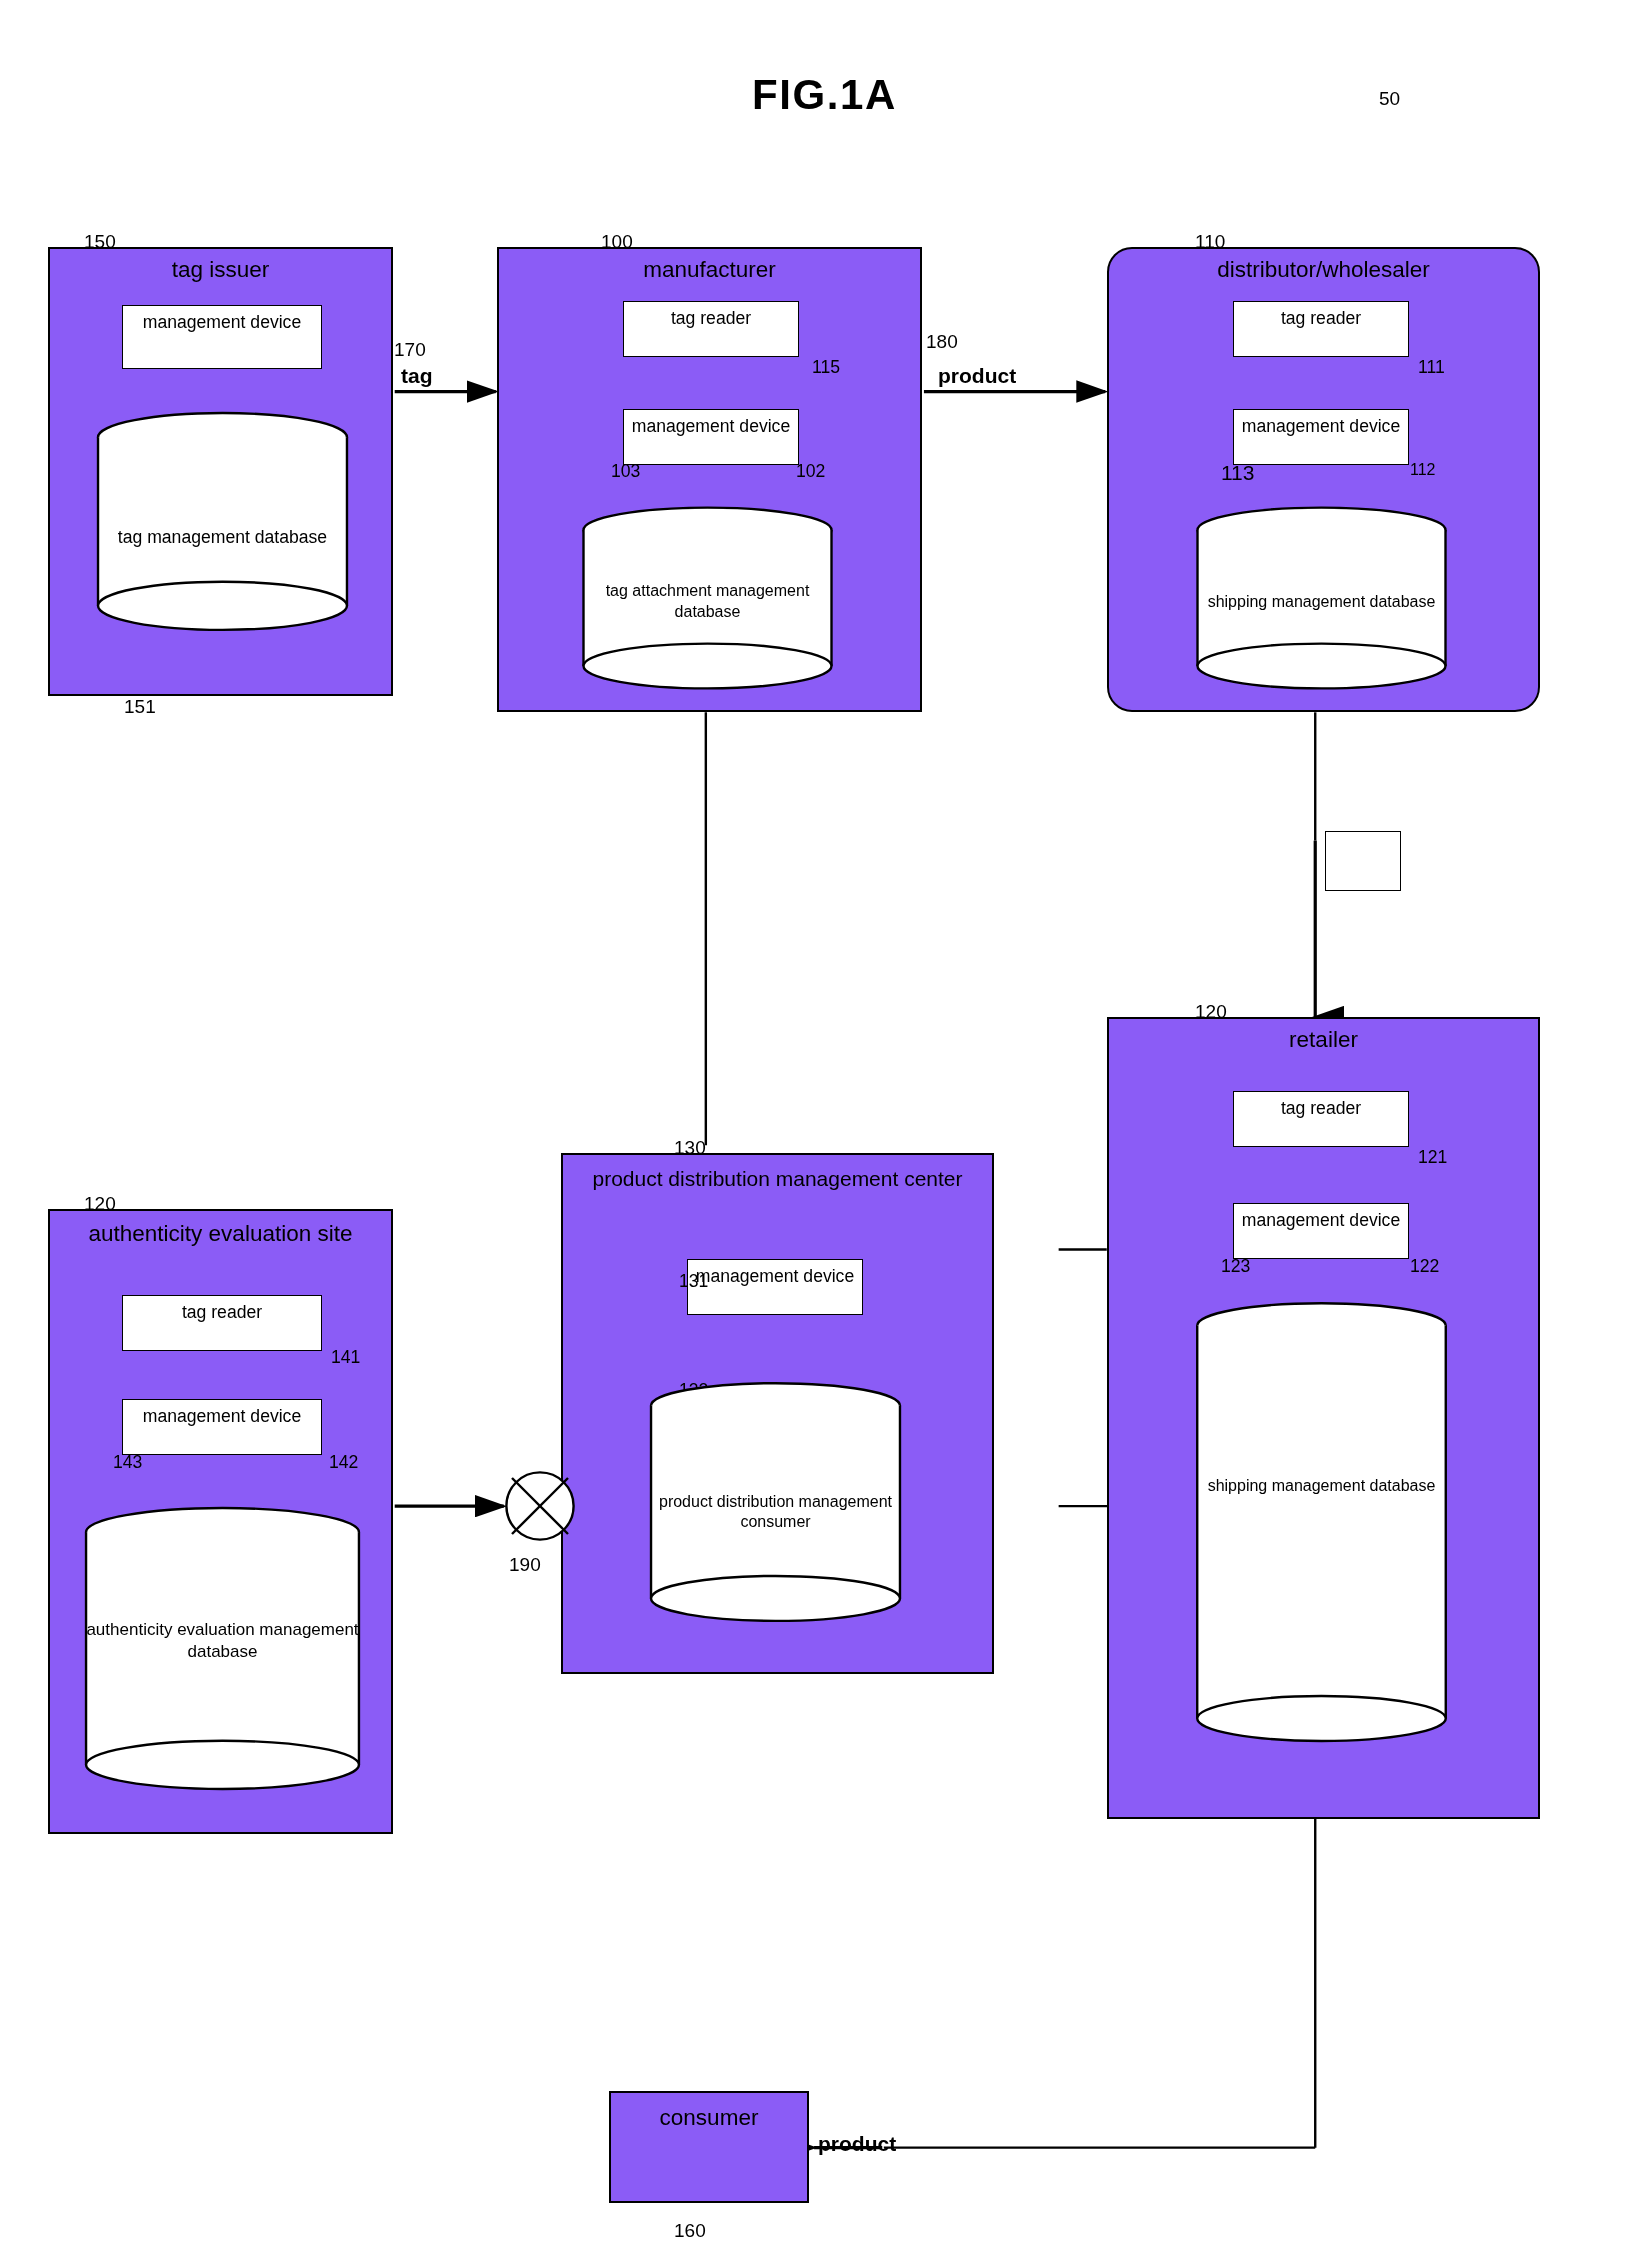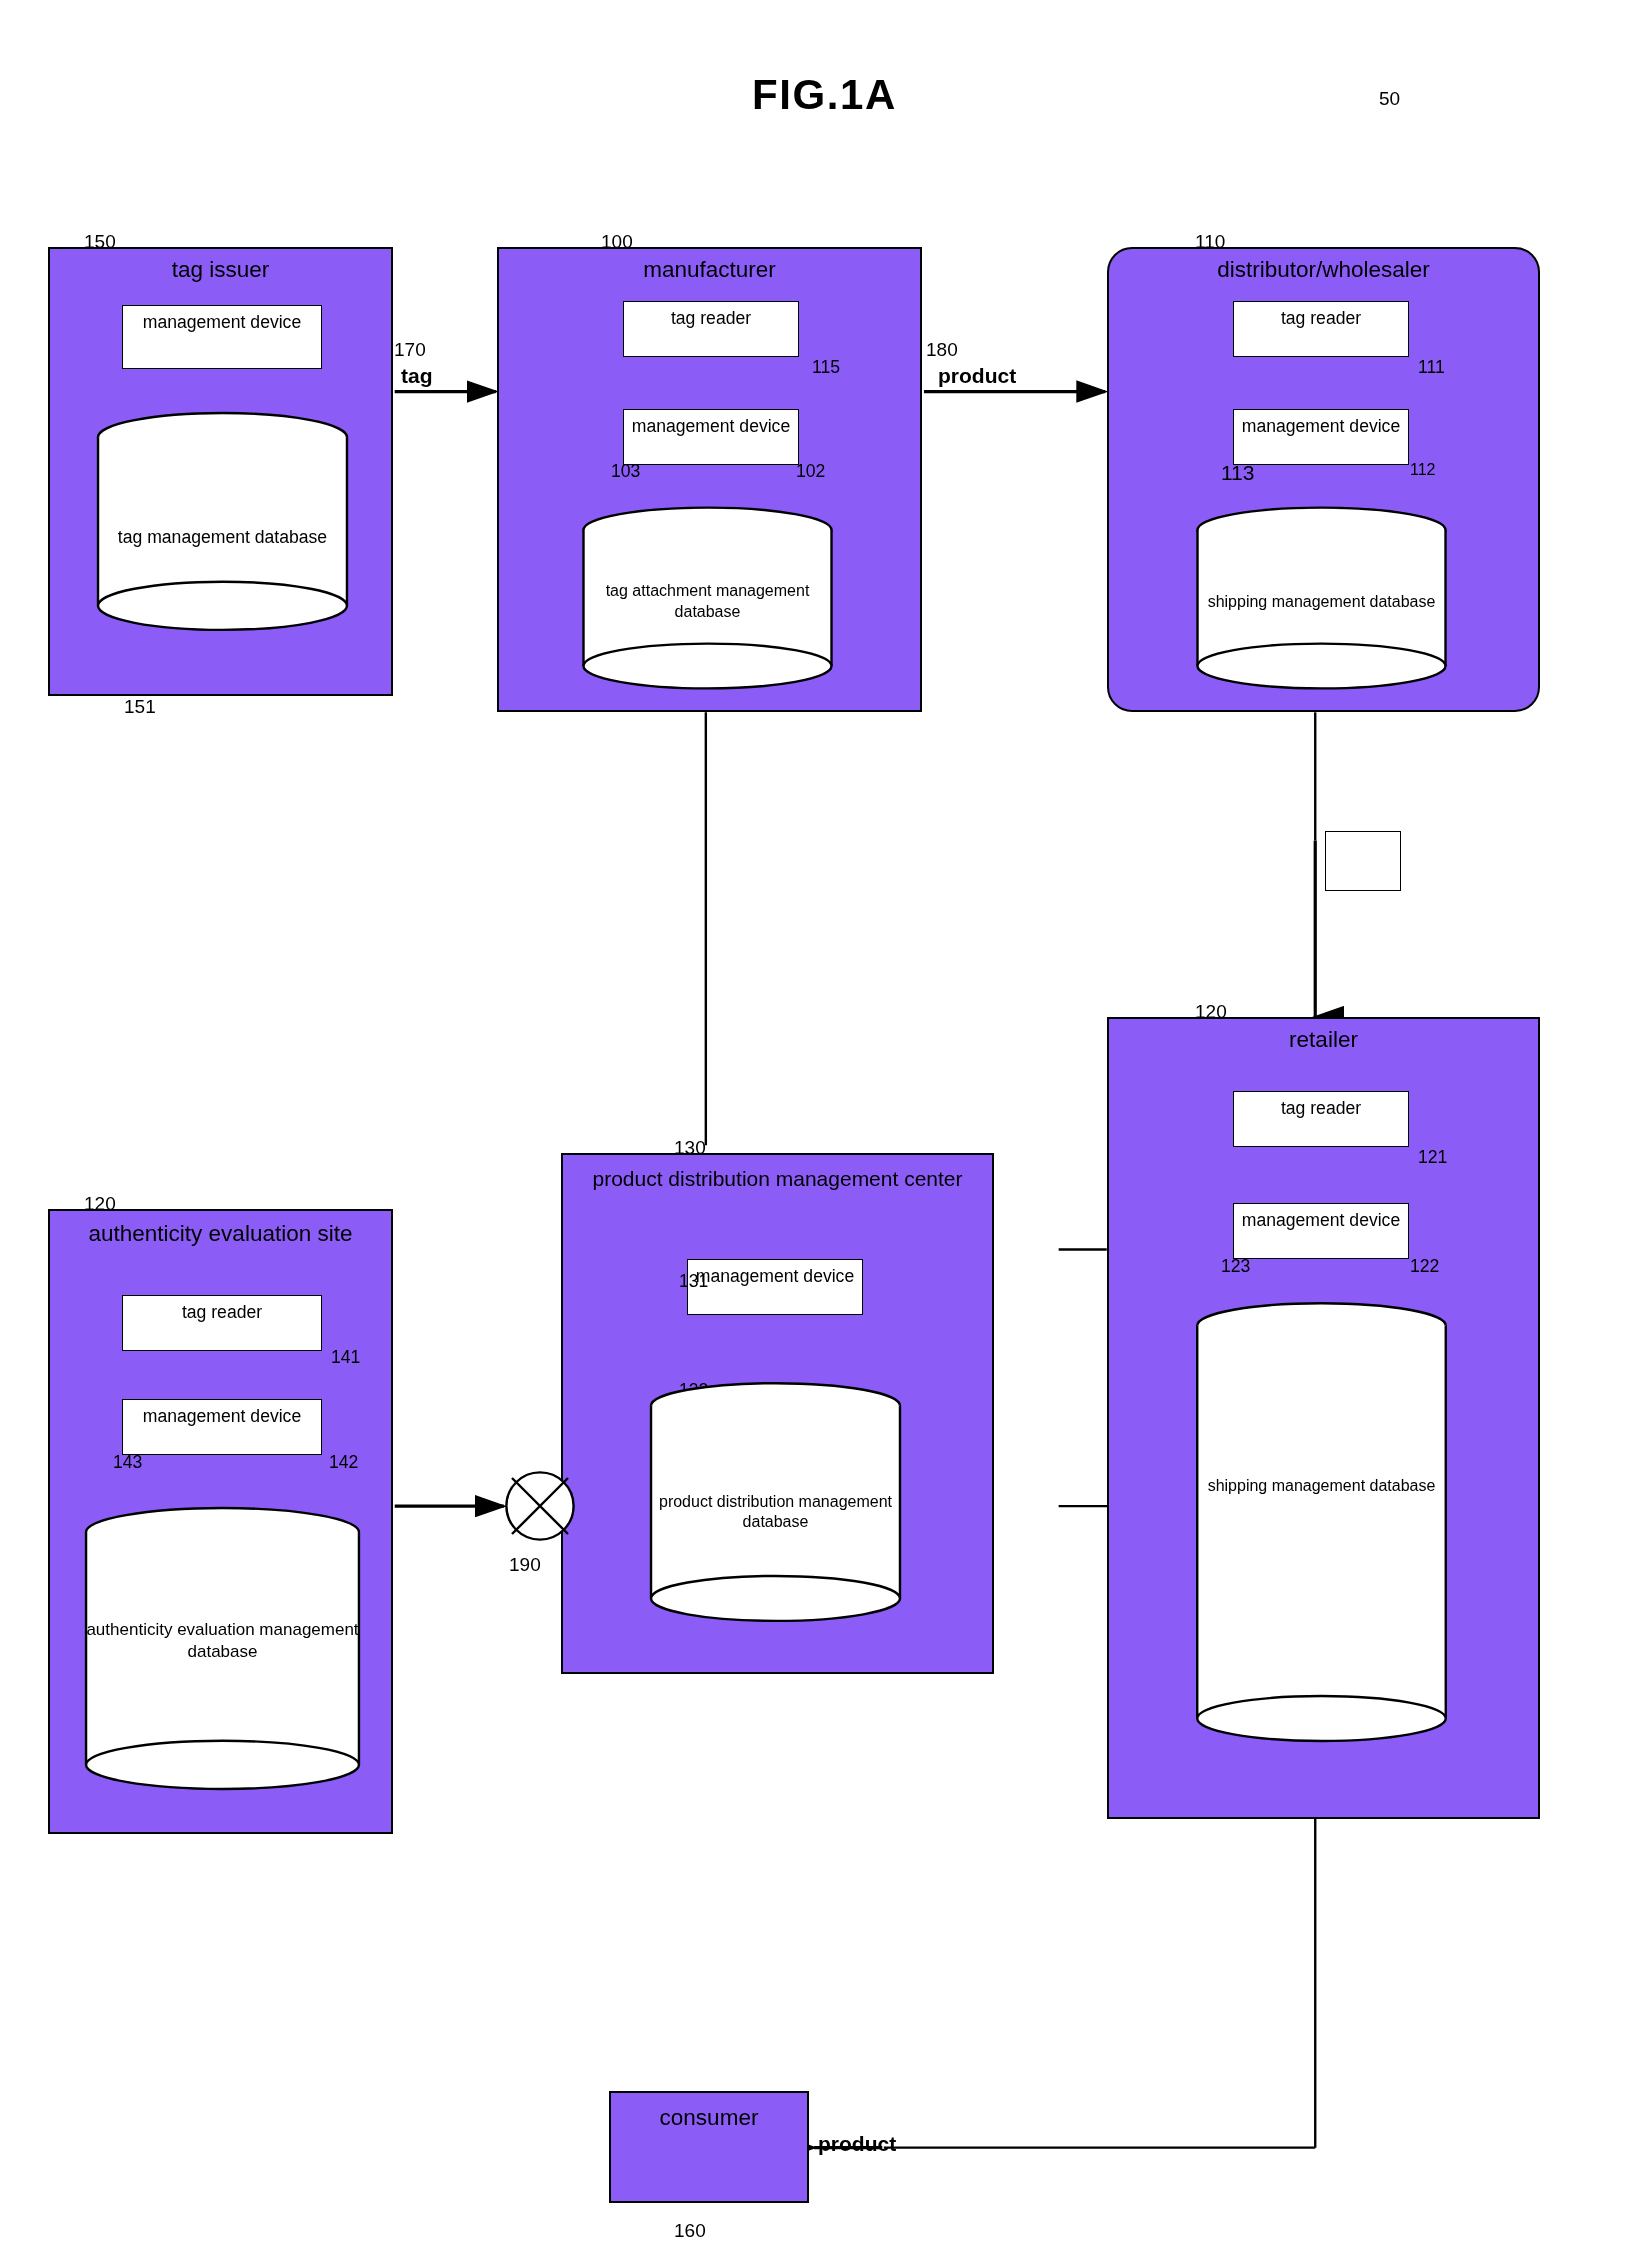--- a/index.html
+++ b/index.html
@@ -204,21 +204,21 @@
         <line x1="10" y1="30" x2="10" y2="200" stroke="#000" stroke-width="3"></line>
         <line x1="320" y1="30" x2="320" y2="200" stroke="#000" stroke-width="3"></line>
         <ellipse cx="165" cy="200" rx="155" ry="28" fill="white" stroke="#000" stroke-width="3"></ellipse>
       </svg>
       <div class="cylinder-label" style="font-size:16px; top:50%; transform:translateY(-50%);">tag attachment management database</div>
     </div>
   </div>
   <div class="ref" style="top:88px; left:601px;">100</div>
 
   <div class="arrow-label" style="top:221px; left:938px; font-size:21px; font-weight:bold;">product</div>
-  <div class="ref" style="top:196px; left:926px;">180</div>
+  <div class="ref" style="top:188px; left:926px;">180</div>
 
   <div class="box" style="left:1107px; top:104px; width:433px; height:465px;border-radius:25px;">
     <div class="box-label">distributor/wholesaler</div>
 
     <div class="box-inner" style="left:124px; top:52px; width:176px; height:56px;">
       <div class="box-inner-label">tag reader</div>
     </div>
 
     <div class="ref" style="top:108px; left:309px; font-size:17.6px;">111</div>
 
@@ -287,21 +287,21 @@
     <div class="ref" style="top:225px; left:116px; font-size:17.6px;">132</div>
 
     <div class="cylinder" style="left:80px; top:225px; width:265px; height:265px;">
       <svg width="265" height="265" viewBox="0 0 330 330">
         <ellipse cx="165" cy="32" rx="155" ry="28" fill="white" stroke="#000" stroke-width="3"></ellipse>
         <rect x="10" y="32" width="310" height="240" fill="white" stroke="none"></rect>
         <line x1="10" y1="32" x2="10" y2="272" stroke="#000" stroke-width="3"></line>
         <line x1="320" y1="32" x2="320" y2="272" stroke="#000" stroke-width="3"></line>
         <ellipse cx="165" cy="272" rx="155" ry="28" fill="white" stroke="#000" stroke-width="3"></ellipse>
       </svg>
-      <div class="cylinder-label" style="font-size:16px; top:50%; transform:translateY(-50%);">product distribution management database</div>
+      <div class="cylinder-label" style="font-size:16px; top:50%; transform:translateY(-50%);">product distribution management consumer</div>
     </div>
   </div>
   <div class="ref" style="top:994px; left:674px;">130</div>
 
   <div style="position:absolute; left:504px; top:1327px; width:72px; height:72px;">
     <svg width="72" height="72" viewBox="0 0 90 90">
       <circle cx="45" cy="45" r="42" fill="white" stroke="#000" stroke-width="3"></circle>
       <line x1="10" y1="10" x2="80" y2="80" stroke="#000" stroke-width="3"></line>
       <line x1="80" y1="10" x2="10" y2="80" stroke="#000" stroke-width="3"></line>
     </svg>

